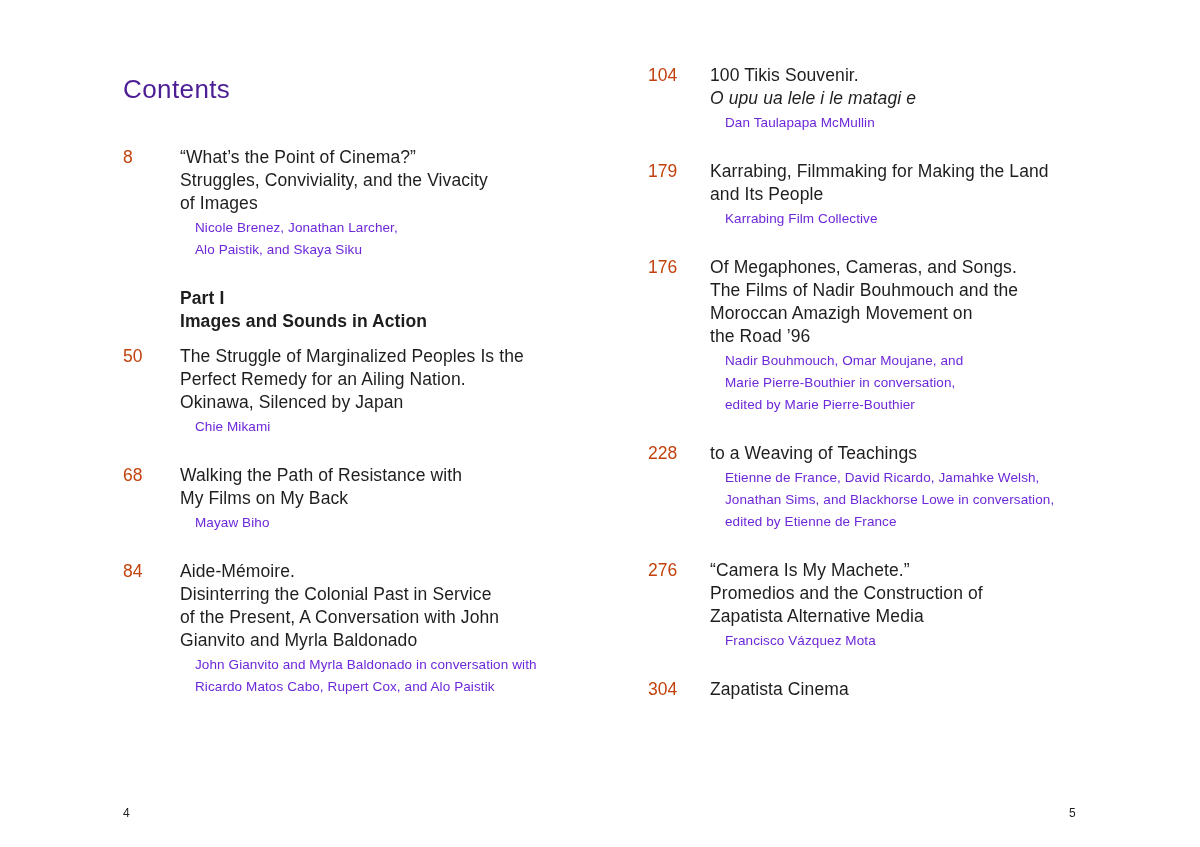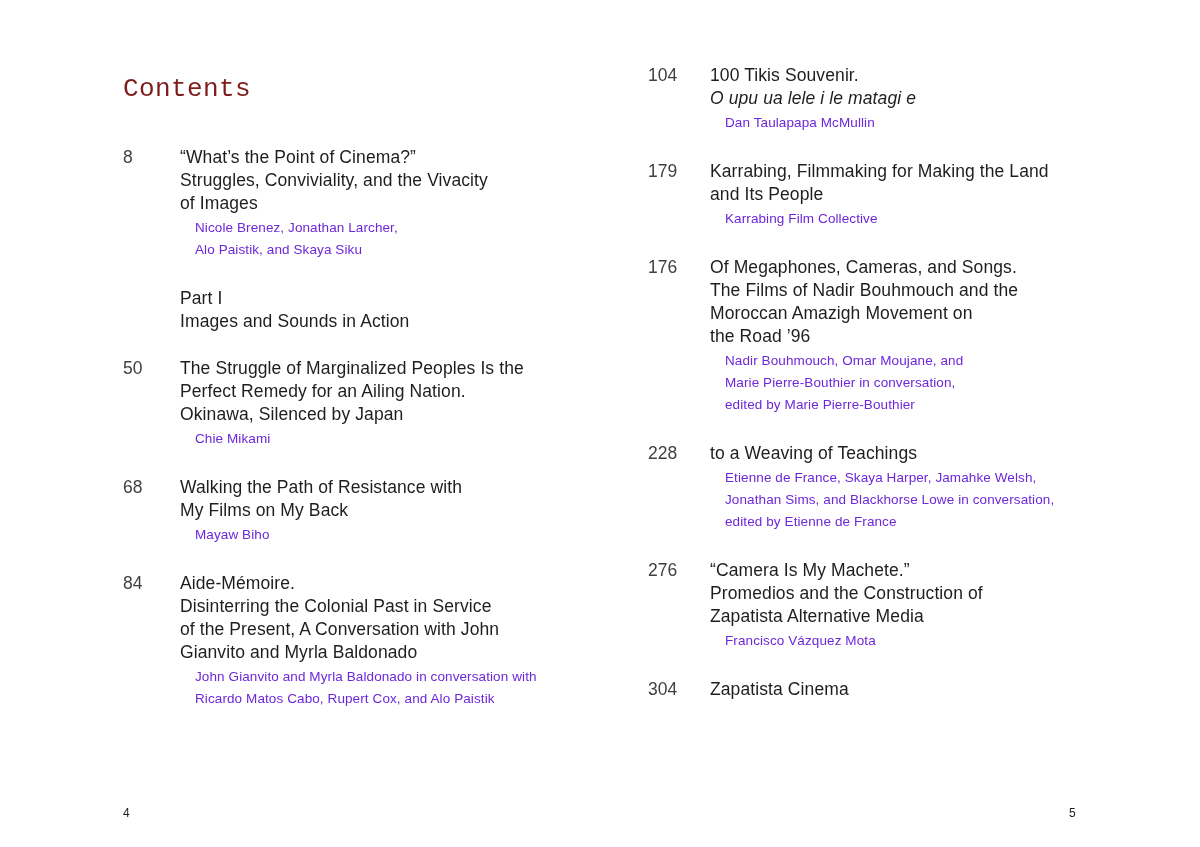--- a/index.html
+++ b/index.html
@@ -14,34 +14,33 @@
   }
   .col { position: absolute; top: 0; }
   .col-left  { left: 123px; width: 480px; }
   .col-right { left: 648px; width: 470px; }
 
   .heading {
     margin: 74px 0 42px 0;
     font-size: 26px;
     font-weight: 400;
     letter-spacing: 0.4px;
-    color: #7f1d1d;
+    color: #4c1d95;
     line-height: 30px;
-    font-family: Liberation Mono, monospace;
   }
 
   .entry { display: flex; margin-bottom: 26px; }
-  .part-entry { margin-top: 16px; margin-bottom: 24px; }
+  .part-entry { margin-top: 16px; margin-bottom: 12px; font-weight: bold; }
 
   .num {
     flex: 0 0 57px;
     width: 57px;
     font-size: 17.5px;
     line-height: 23px;
-    color: #404040;
+    color: #c2410c;
   }
   .col-right .num { flex: 0 0 62px; width: 62px; }
 
   .entry-body { flex: 1; }
 
   .title-line {
     font-size: 17.5px;
     line-height: 23px;
     color: #1e1e1e;
     letter-spacing: 0.1px;
@@ -172,21 +171,21 @@
           <div class="author-line">edited by Marie Pierre-Bouthier</div>
         </div>
       </div>
     </div>
 
     <div class="entry">
       <div class="num">228</div>
       <div class="entry-body">
         <div class="title-line">to a Weaving of Teachings</div>
         <div class="authors">
-          <div class="author-line">Etienne de France, Skaya Harper, Jamahke Welsh,</div>
+          <div class="author-line">Etienne de France, David Ricardo, Jamahke Welsh,</div>
           <div class="author-line">Jonathan Sims, and Blackhorse Lowe in conversation,</div>
           <div class="author-line">edited by Etienne de France</div>
         </div>
       </div>
     </div>
 
     <div class="entry">
       <div class="num">276</div>
       <div class="entry-body">
         <div class="title-line">“Camera Is My Machete.”</div>

